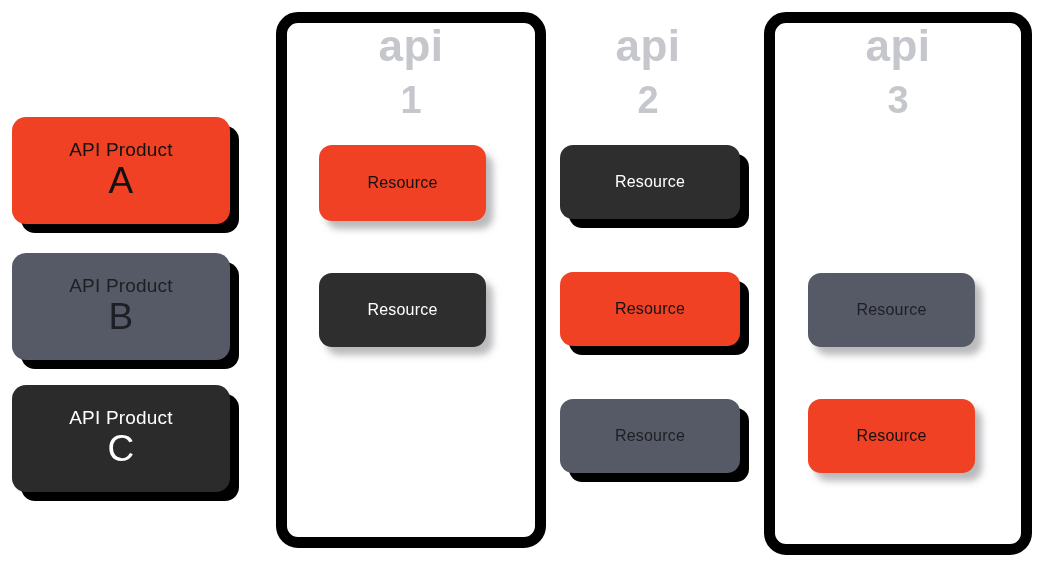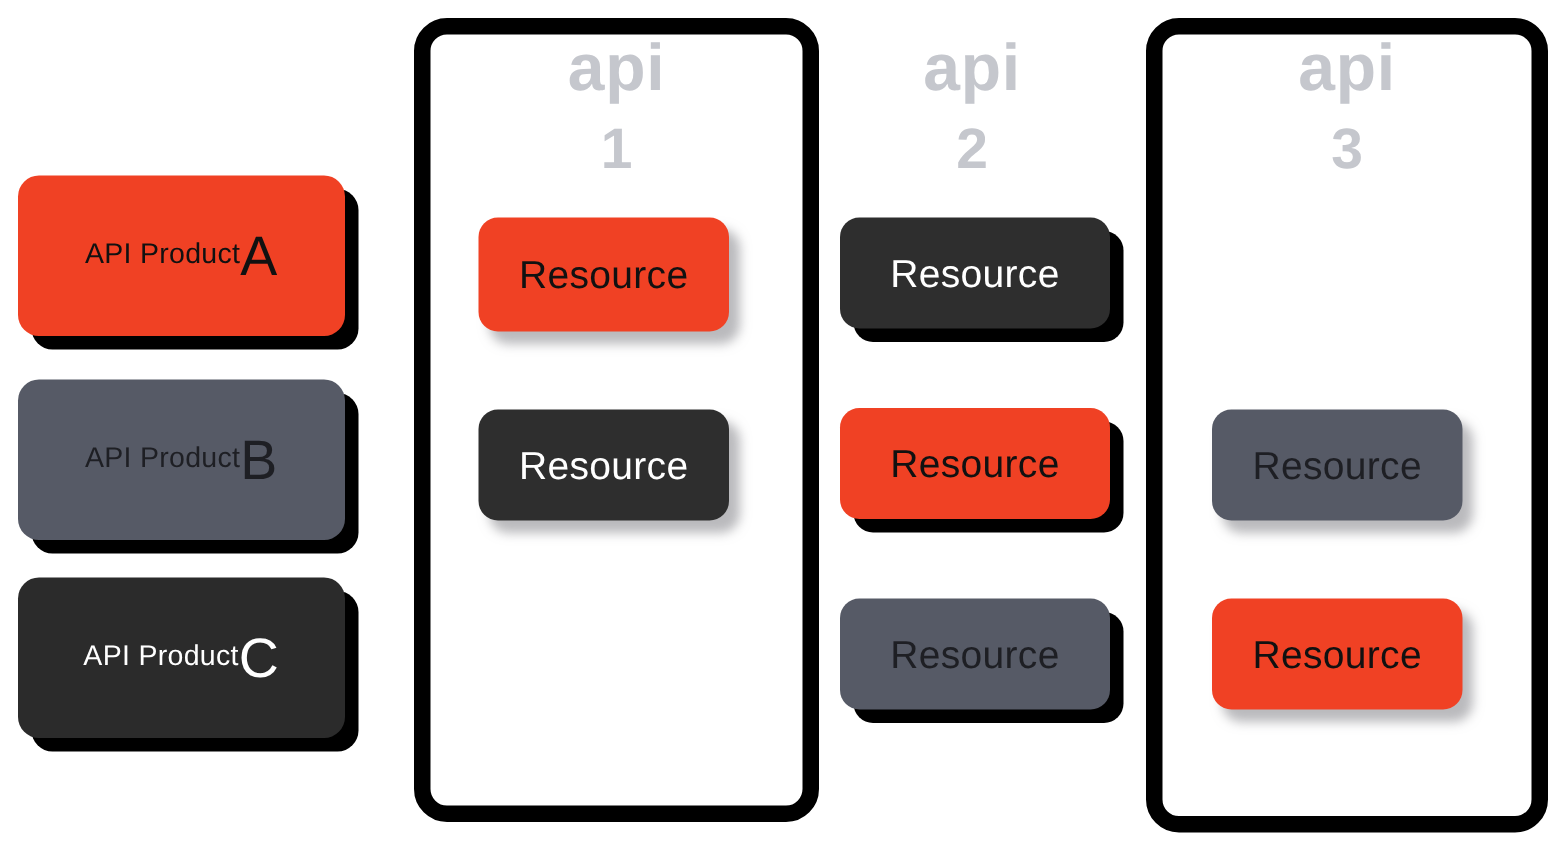--- a/index.html
+++ b/index.html
@@ -17,20 +17,21 @@
     background: #ffffff;
     overflow: hidden;
   }
 
   
   .product-card {
     position: absolute;
     box-sizing: border-box;
     border-radius: 14px;
     display: flex;
+    flex-direction: column;
     align-items: center;
     justify-content: center;
     line-height: 1.08;
     box-shadow: 9px 9px 0 0 #000000;
   }
   .product-card .p-title {
     font-size: 19px;
     letter-spacing: 0.2px;
   }
   .product-card .p-letter {
@@ -70,21 +71,21 @@
   }
 
   
   .resource {
     position: absolute;
     box-sizing: border-box;
     border-radius: 13px;
     display: flex;
     align-items: center;
     justify-content: center;
-    font-size: 26px;
+    font-size: 16px;
     letter-spacing: 0.2px;
   }
   .shadow-hard {
     box-shadow: 9px 9px 0 0 #000000;
   }
   .shadow-soft {
     box-shadow: 7px 8px 7px 0 rgba(130,130,135,0.55);
   }
 </style>
 </head>

